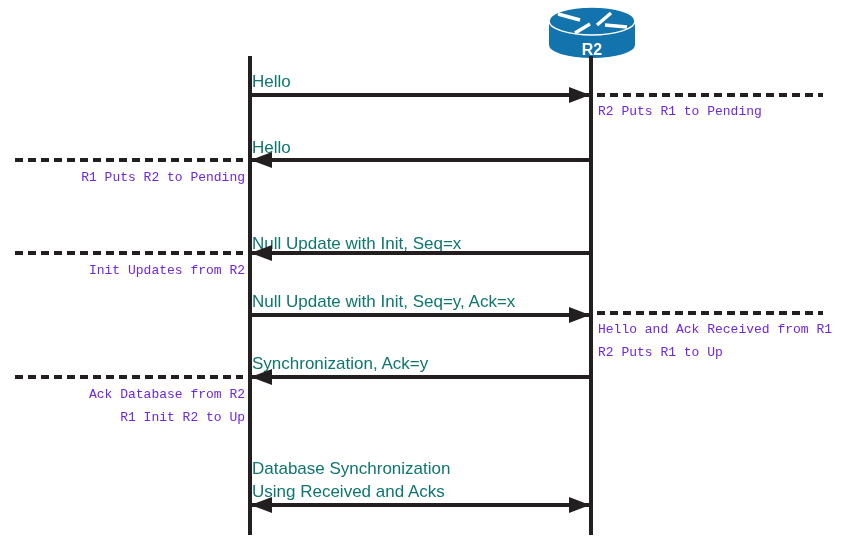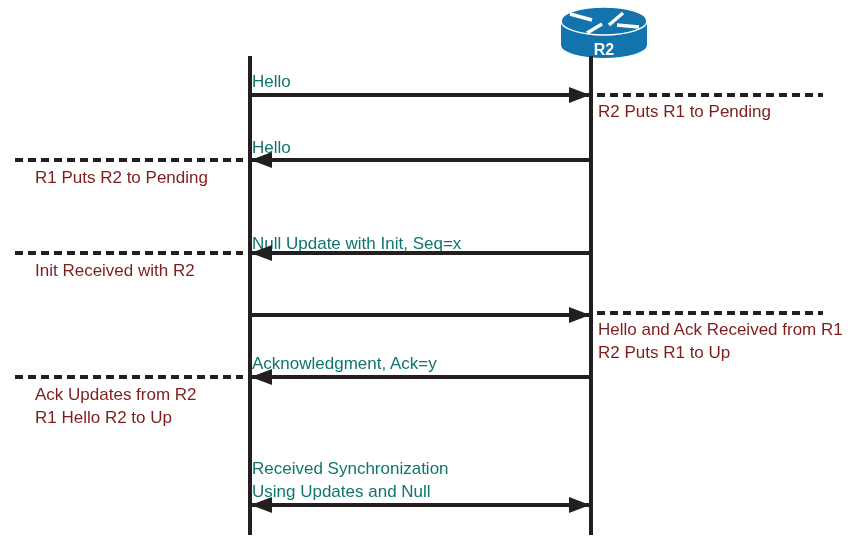--- a/index.html
+++ b/index.html
@@ -12,21 +12,21 @@
     overflow:hidden;
   }
   
   .lifeline { position:absolute; width:4px; top:56px; height:479px; background:#231f20; }
   .lifeline.r1 { left:248px; }
   .lifeline.r2 { left:589px; }
 
   
   .router { position:absolute; width:90px; height:56px; top:5px; }
   .router.r1 { left:205px; }
-  .router.r2 { left:559px;text-decoration:underline; }
+  .router.r2 { left:547px;text-decoration:underline; }
 
   
   .arrow { position:absolute; left:252px; width:337px; height:4px; background:#231f20; }
   .arrow.to-right::after, .arrow.both::after {
     content:""; position:absolute; right:-1px; top:50%; transform:translateY(-50%);
     width:0; height:0;
     border-left:21px solid #231f20; border-top:8px solid transparent; border-bottom:8px solid transparent;
   }
   .arrow.to-left::before, .arrow.both::before {
     content:""; position:absolute; left:-1px; top:50%; transform:translateY(-50%);
@@ -42,22 +42,22 @@
 
   
   .dash {
     position:absolute; height:4px;
     background:repeating-linear-gradient(90deg,#231f20 0 8px,transparent 8px 13px);
   }
   .dash.left  { left:15px;  width:228px; }
   .dash.right { left:597px; width:226px; }
 
   
-  .ann { position:absolute; font-size:17px; line-height:23px; color:#7f1d1d; white-space:nowrap; }
-  .ann.left  { left:35px; width:210px; text-align:left; }
+  .ann { position:absolute; font-size:13px; line-height:23px; color:#6d28d9; white-space:nowrap;font-family:Liberation Mono, monospace; }
+  .ann.left  { left:35px; width:210px; text-align:right; }
   .ann.right { left:598px; text-align:left; }
 </style>
 </head>
 <body>
 
 <div id="stage">
 
 
   <div class="router r2">
     <svg width="90" height="56" viewBox="0 0 90 56">
@@ -82,36 +82,37 @@
   <div class="ann right" style="top:100px">R2 Puts R1 to Pending</div>
 
   <div class="msg-label" style="top:136px">Hello</div>
   <div class="arrow to-left" style="top:158px"></div>
   <div class="dash left" style="top:158px"></div>
   <div class="ann left" style="top:166px">R1 Puts R2 to Pending</div>
 
   <div class="msg-label" style="top:232px">Null Update with Init, Seq=x</div>
   <div class="arrow to-left" style="top:251px"></div>
   <div class="dash left" style="top:251px"></div>
-  <div class="ann left" style="top:259px">Init Received with R2</div>
+  <div class="ann left" style="top:259px">Init Updates from R2</div>
 
+  <div class="msg-label" style="top:290px">Null Update with Init, Seq=y, Ack=x</div>
   <div class="arrow to-right" style="top:313px"></div>
   <div class="dash right" style="top:311px"></div>
   <div class="ann right" style="top:318px">
     <div>Hello and Ack Received from R1</div>
     <div>R2 Puts R1 to Up</div>
   </div>
 
-  <div class="msg-label" style="top:352px">Acknowledgment, Ack=y</div>
+  <div class="msg-label" style="top:352px">Synchronization, Ack=y</div>
   <div class="arrow to-left" style="top:375px"></div>
   <div class="dash left" style="top:375px"></div>
   <div class="ann left" style="top:383px">
-    <div>Ack Updates from R2</div>
-    <div>R1 Hello R2 to Up</div>
+    <div>Ack Database from R2</div>
+    <div>R1 Init R2 to Up</div>
   </div>
 
   <div class="msg-label" style="top:457px">
-    <div>Received Synchronization</div>
-    <div>Using Updates and Null</div>
+    <div>Database Synchronization</div>
+    <div>Using Received and Acks</div>
   </div>
   <div class="arrow both" style="top:503px"></div>
 
 </div>
 
 </body></html>

